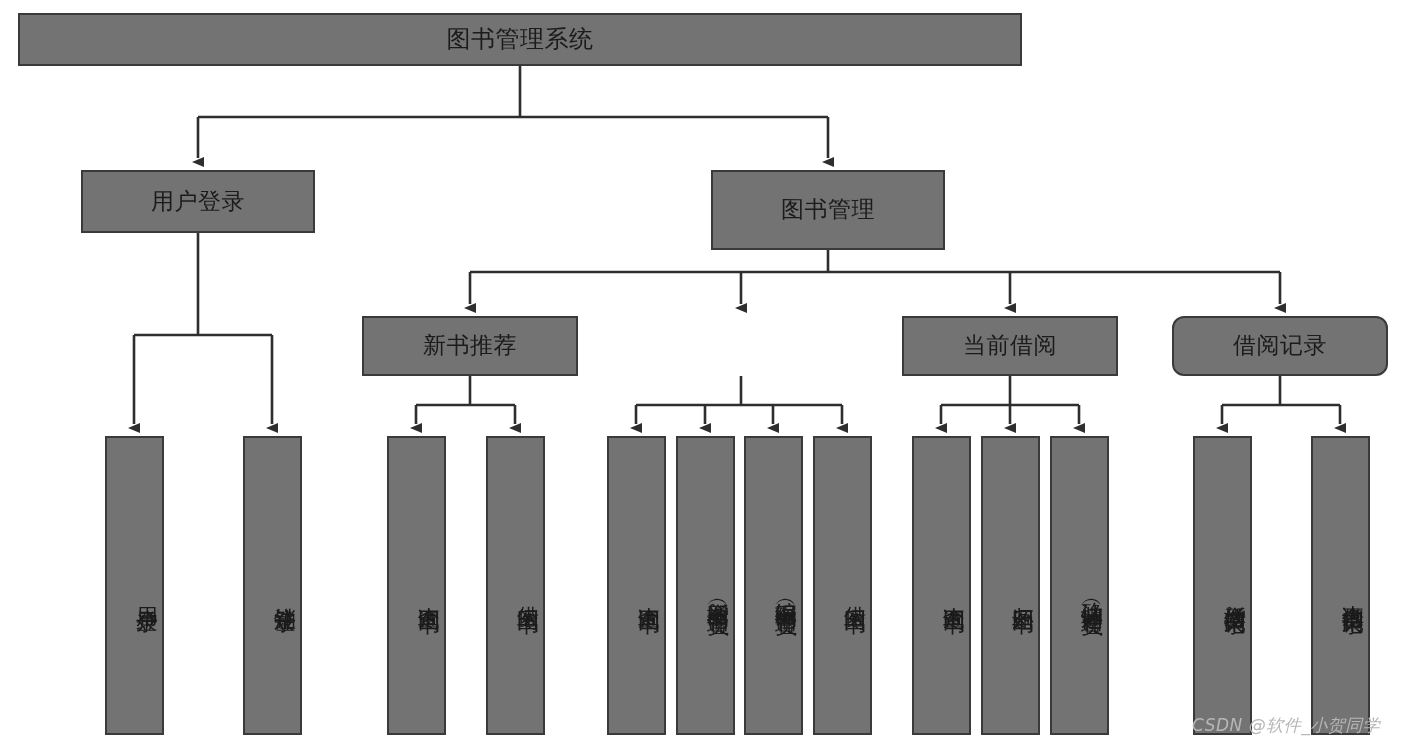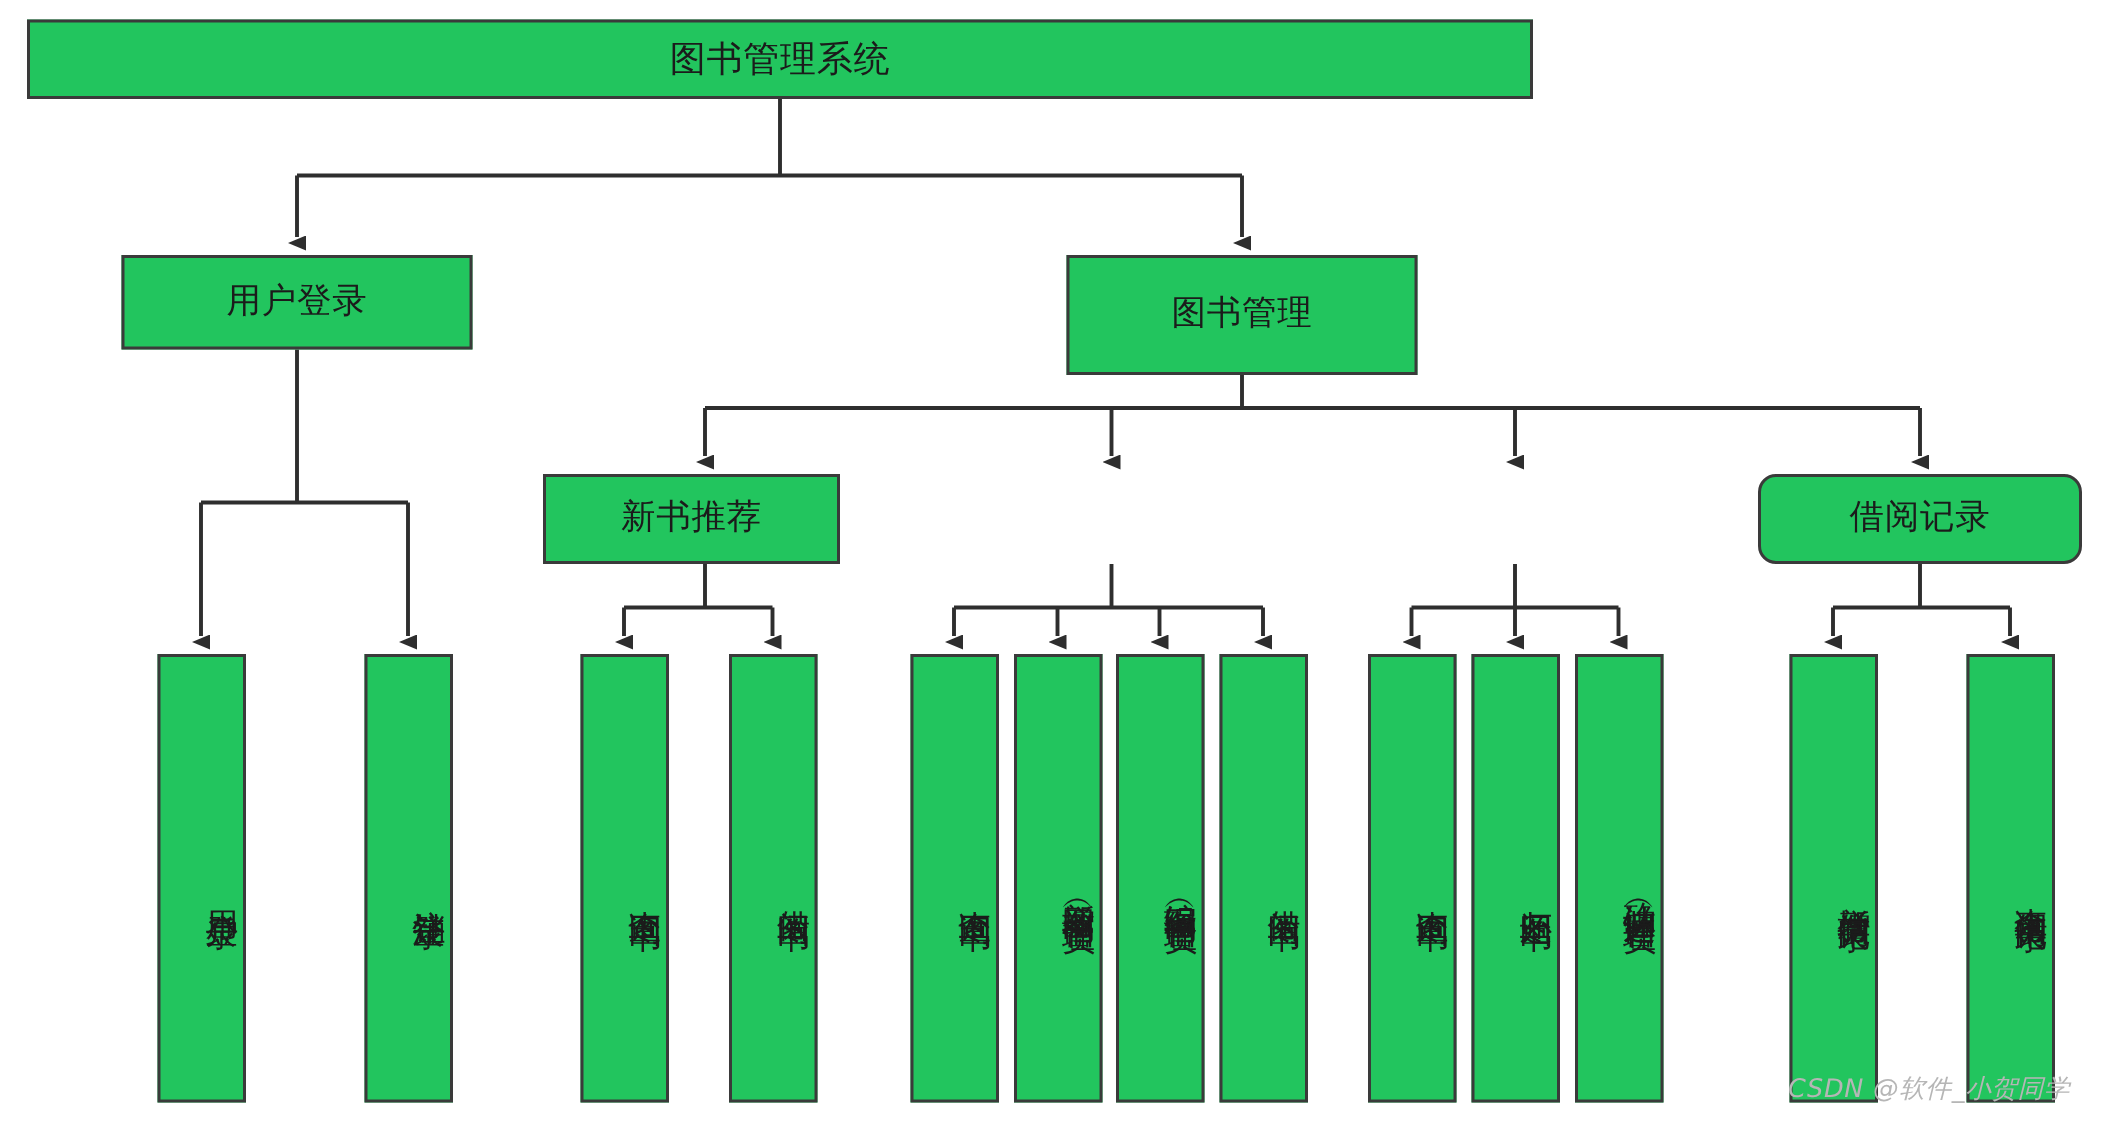--- a/index.html
+++ b/index.html
@@ -21,21 +21,21 @@
     position: absolute;
     left: 0;
     top: 0;
     width: 1405px;
     height: 747px;
     pointer-events: none;
   }
   .node {
     position: absolute;
     box-sizing: border-box;
-    background: #22c55e;
+    background: #737373;
     border: 2.5px solid #3a3a3a;
     display: flex;
     align-items: center;
     justify-content: center;
     color: #1b1b1b;
     text-align: right;
   }
   .node.horiz {
     font-size: 23px;
     letter-spacing: 0.5px;
@@ -130,22 +130,25 @@
     <span>图书管理系统</span>
   </div>
 
   <div class="node horiz" style="left:81px; top:170px; width:234px; height:63px;">
     <span>用户登录</span>
   </div>
   <div class="node horiz" style="left:711px; top:170px; width:234px; height:80px;">
     <span>图书管理</span>
   </div>
 
-  <div class="node horiz" style="left:362px; top:316px; width:198px; height:60px;">
+  <div class="node horiz" style="left:362px; top:316px; width:216px; height:60px;">
     <span>新书推荐</span>
+  </div>
+  <div class="node horiz" style="left:902px; top:316px; width:216px; height:60px;">
+    <span>当前借阅</span>
   </div>
   <div class="node horiz" style="left:1172px; top:316px; width:216px; height:60px;border-radius:12px;">
     <span>借阅记录</span>
   </div>
 
   <div class="node leaf" style="left:105px; top:436px; width:59px; height:299px;">
     <span class="vtext">用户登录</span>
   </div>
   <div class="node leaf" style="left:243px; top:436px; width:59px; height:299px;">
     <span class="vtext">注销登录</span>

